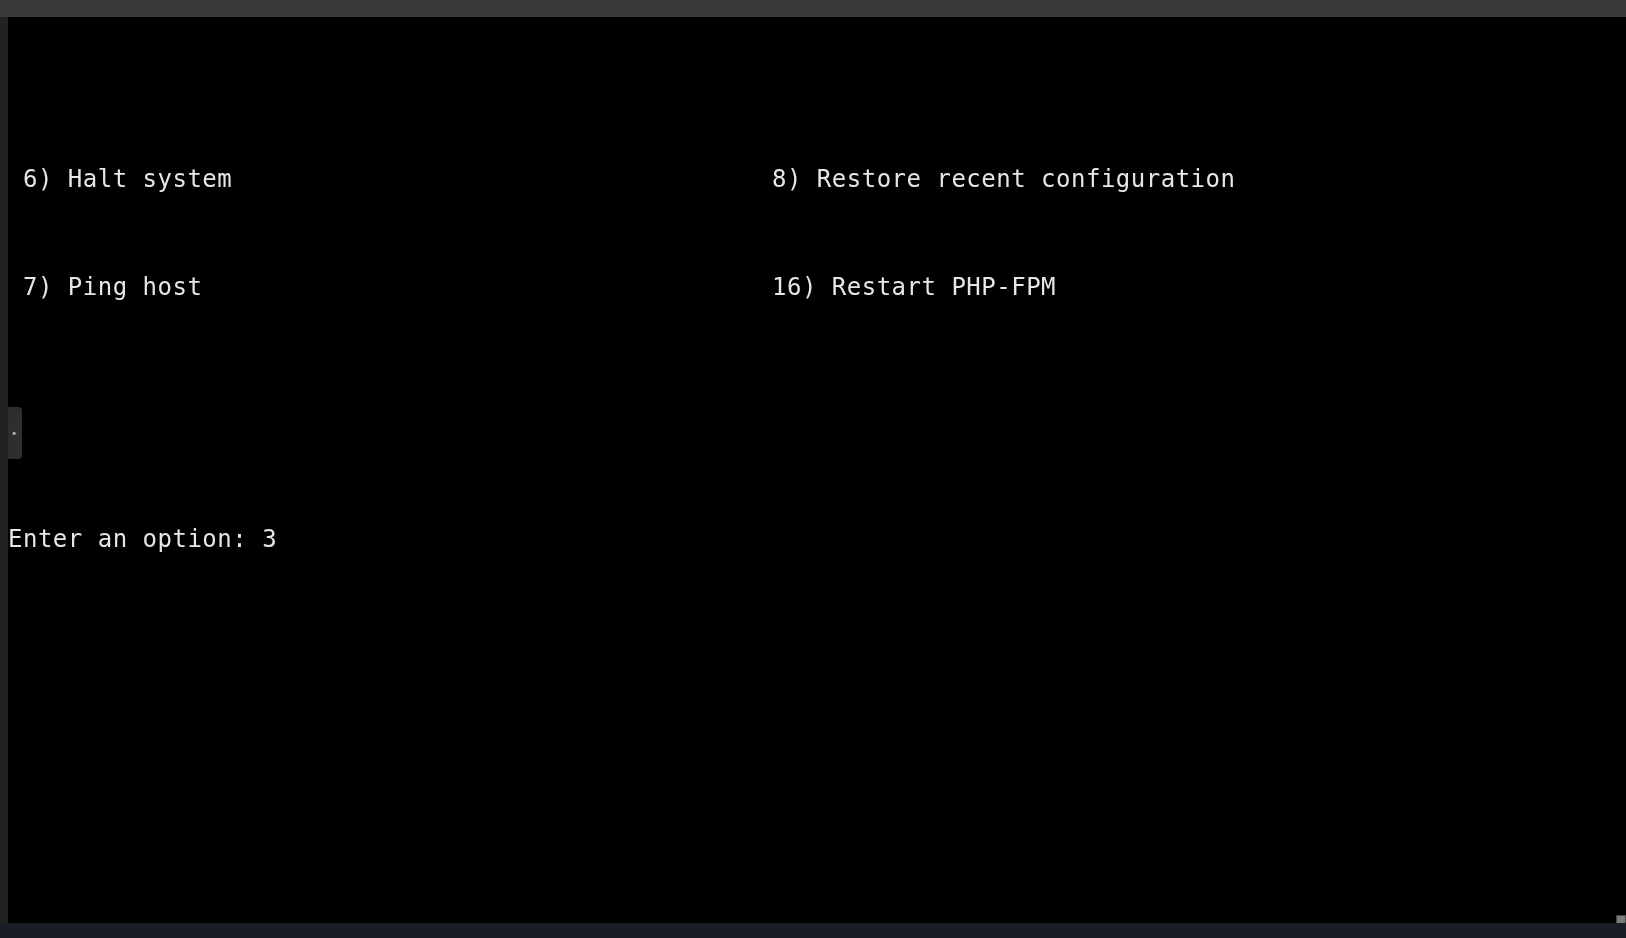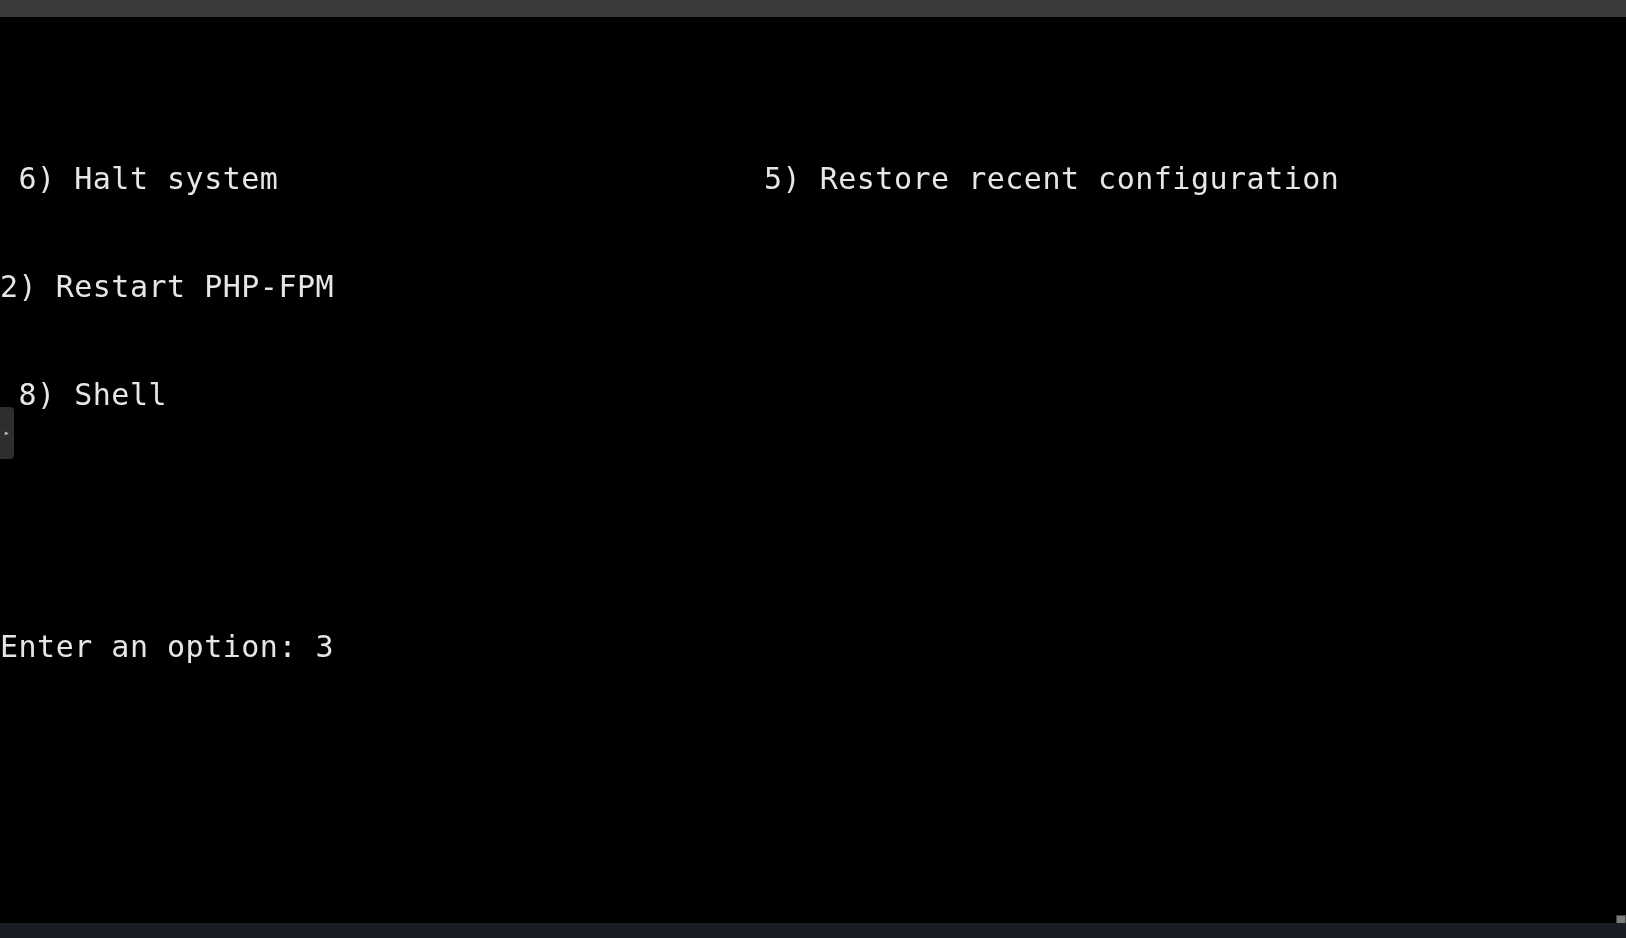--- a/index.html
+++ b/index.html
@@ -11,27 +11,28 @@
     }
     .titlebar {
       height: 17px;
       background: #3a3a3a;
     }
     .terminal {
       position: relative;
       background: #000;
       color: #e6e6e6;
       font-family: "DejaVu Sans Mono","Liberation Mono","Courier New",monospace;
-      font-size: 30px;
+      font-size: 24px;
       line-height: 36px;
       letter-spacing: 0.5px;
       white-space: pre;
       padding: 0;
       height: 906px;
       overflow: hidden;
+      margin-left: 8px;
     }
     .line { display: block; min-height: 36px; }
     .twocol {
       display: grid;
       grid-template-columns: 764px 1fr;
     }
     .twocol > span { display: block; }
     .side-tab {
       position: absolute;
       left: 0;
@@ -66,28 +67,25 @@
 </head>
 <body>
 
 <div class="titlebar"></div>
 
 <div class="terminal">
   <div class="side-tab"></div>
 
   <div class="line twocol">
     <span> 6) Halt system</span>
-    <span>5) Restore recent configuration</span>
+    <span>8) Restore recent configuration</span>
   </div>
   <div class="line twocol">
-    <span>2) Restart PHP-FPM</span>
-  </div>
-  <div class="line twocol">
-    <span> 8) Shell</span>
-    <span></span>
+    <span> 7) Ping host</span>
+    <span>16) Restart PHP-FPM</span>
   </div>
 
   <span class="line"></span>
   <span class="line">Enter an option: 3</span>
   <span class="line"></span>
   
   
   
   
   

